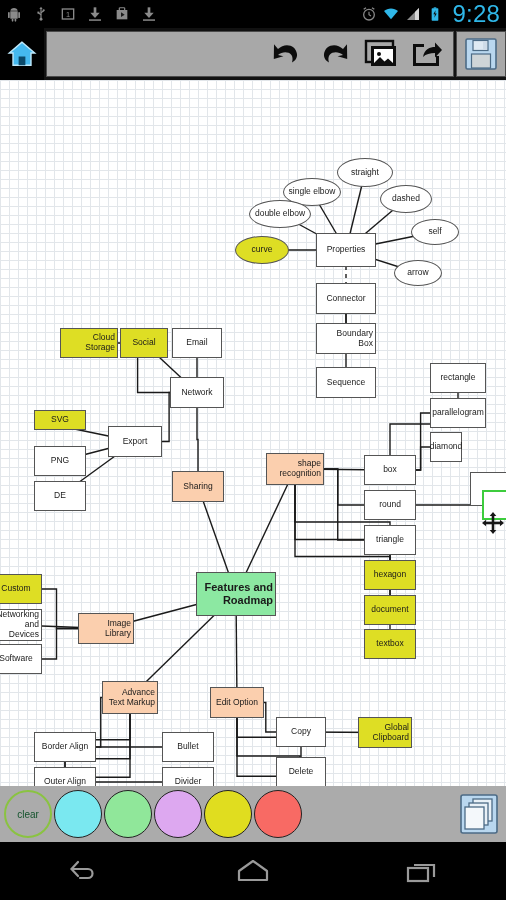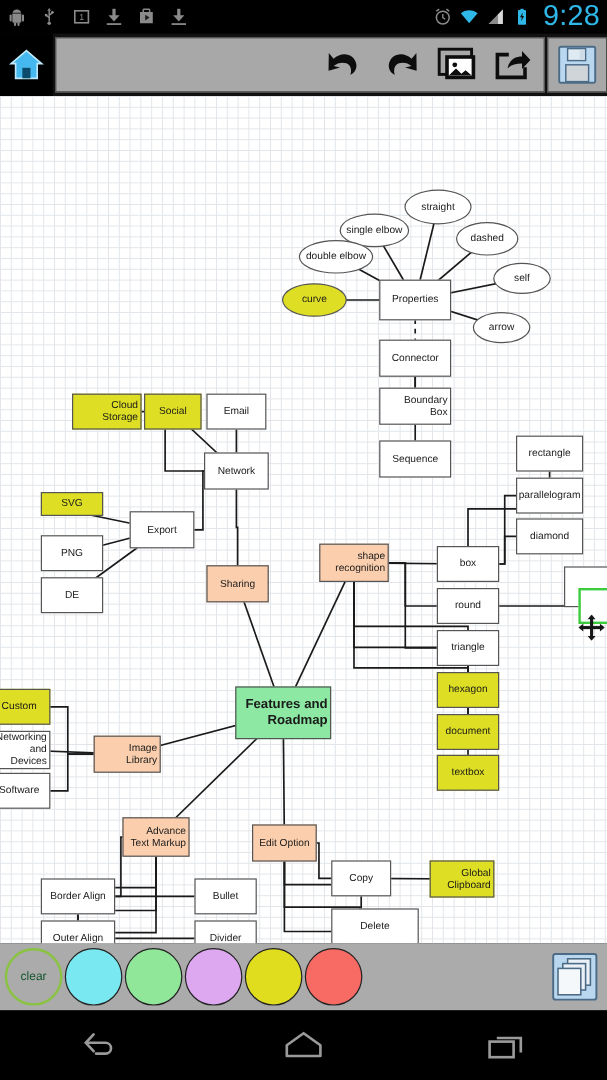--- a/index.html
+++ b/index.html
@@ -324,21 +324,21 @@
       </div>
       <div class="node peach" style="left: 266px; top: 373px; width: 58px; height: 32px;">
         <span>shape recognition</span>
       </div>
       <div class="node" style="left: 430px; top: 283px; width: 56px; height: 30px;">
         <span>rectangle</span>
       </div>
       <div class="node" style="left: 430px; top: 318px; width: 56px; height: 30px;">
         <span>parallelogram</span>
       </div>
-      <div class="node" style="left: 430px; top: 352px; width: 56px; height: 30px;">
+      <div class="node" style="left: 430px; top: 352px; width: 32px; height: 30px;">
         <span>diamond</span>
       </div>
       <div class="node" style="left: 364px; top: 375px; width: 52px; height: 30px;">
         <span>box</span>
       </div>
       <div class="node" style="left: 364px; top: 410px; width: 52px; height: 30px;">
         <span>round</span>
       </div>
       <div class="node" style="left: 364px; top: 445px; width: 52px; height: 30px;">
         <span>triangle</span>
@@ -387,21 +387,21 @@
       </div>
       <div class="node" style="left: 162px; top: 652px; width: 52px; height: 30px;">
         <span>Bullet</span>
       </div>
       <div class="node" style="left: 162px; top: 687px; width: 52px; height: 30px;">
         <span>Divider</span>
       </div>
       <div class="node" style="left: 276px; top: 637px; width: 50px; height: 30px;">
         <span>Copy</span>
       </div>
-      <div class="node" style="left: 276px; top: 677px; width: 73px; height: 30px;">
+      <div class="node" style="left: 276px; top: 677px; width: 50px; height: 30px;">
         <span>Delete</span>
       </div>
       <div class="node yellow" style="left: 358px; top: 637px; width: 54px; height: 31px;">
         <span>Global Clipboard</span>
       </div>
     </div>
   <svg id="movehandle" viewBox="0 0 24 24" style="left:482px; top:432px;">
     <g fill="#161616">
       <path d="M12 0l3.6 4.4H8.4z"></path>
         <path d="M12 24l3.6-4.4H8.4z"></path>

